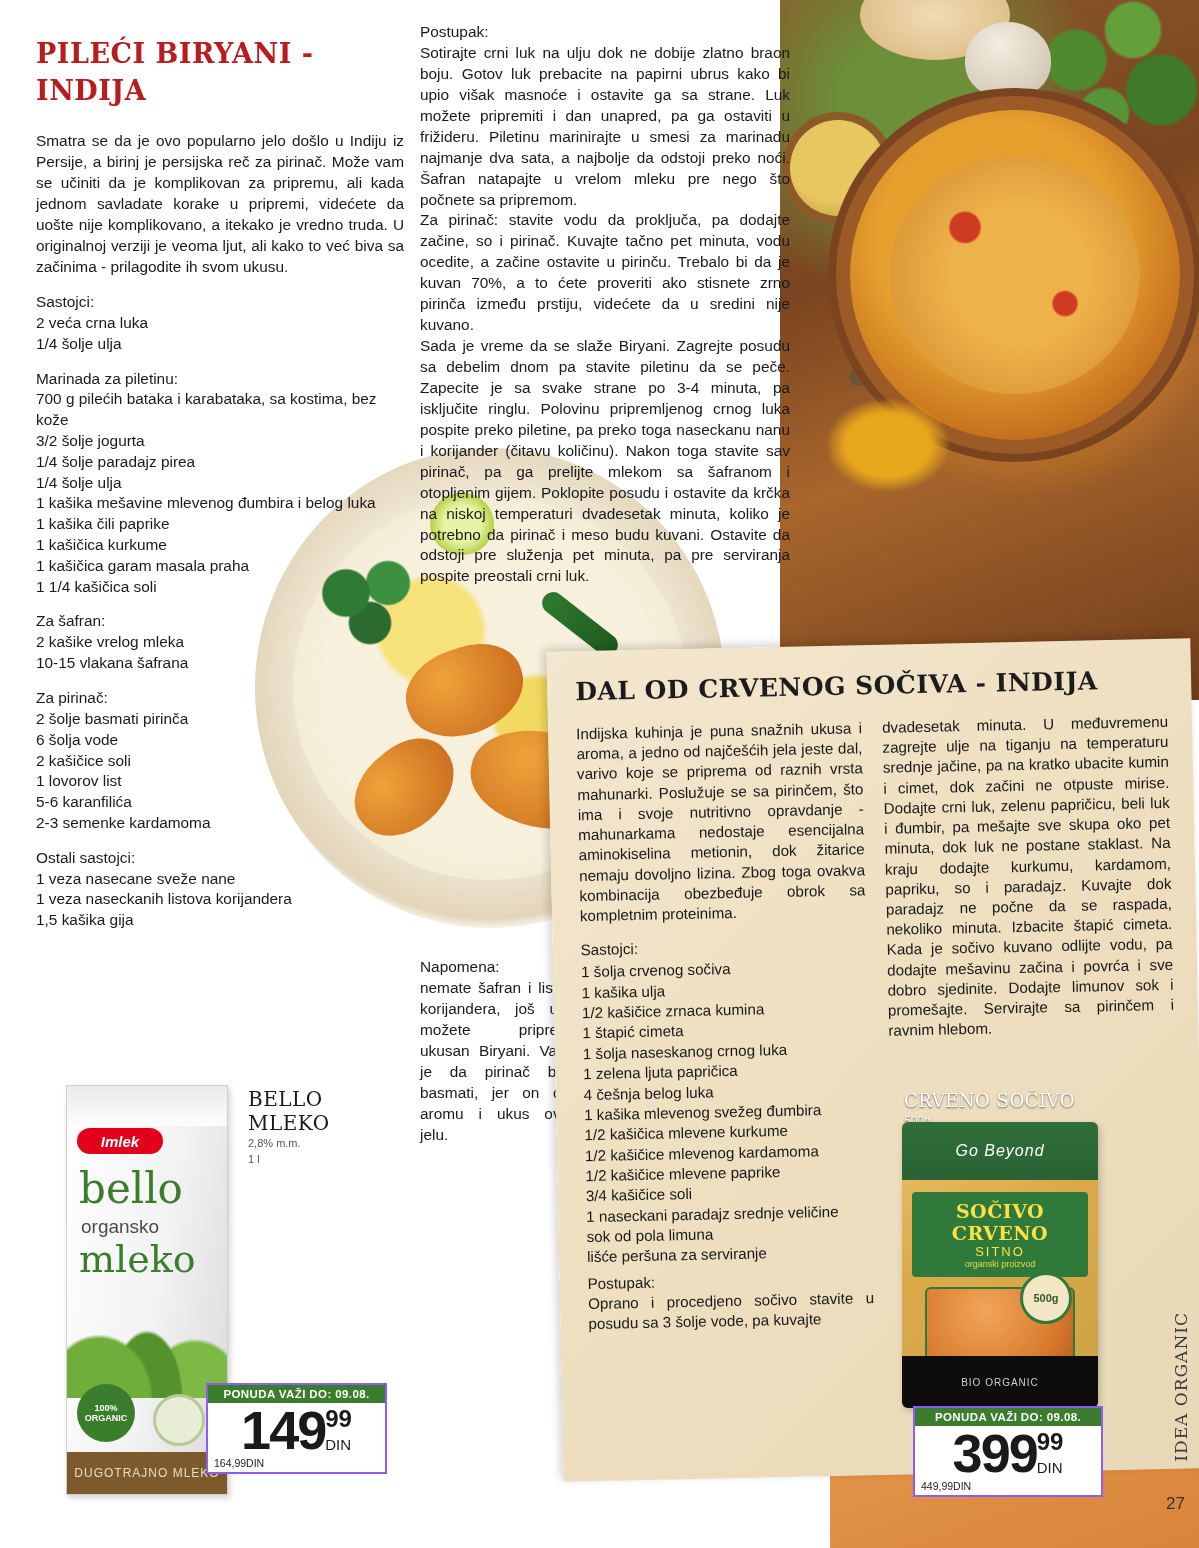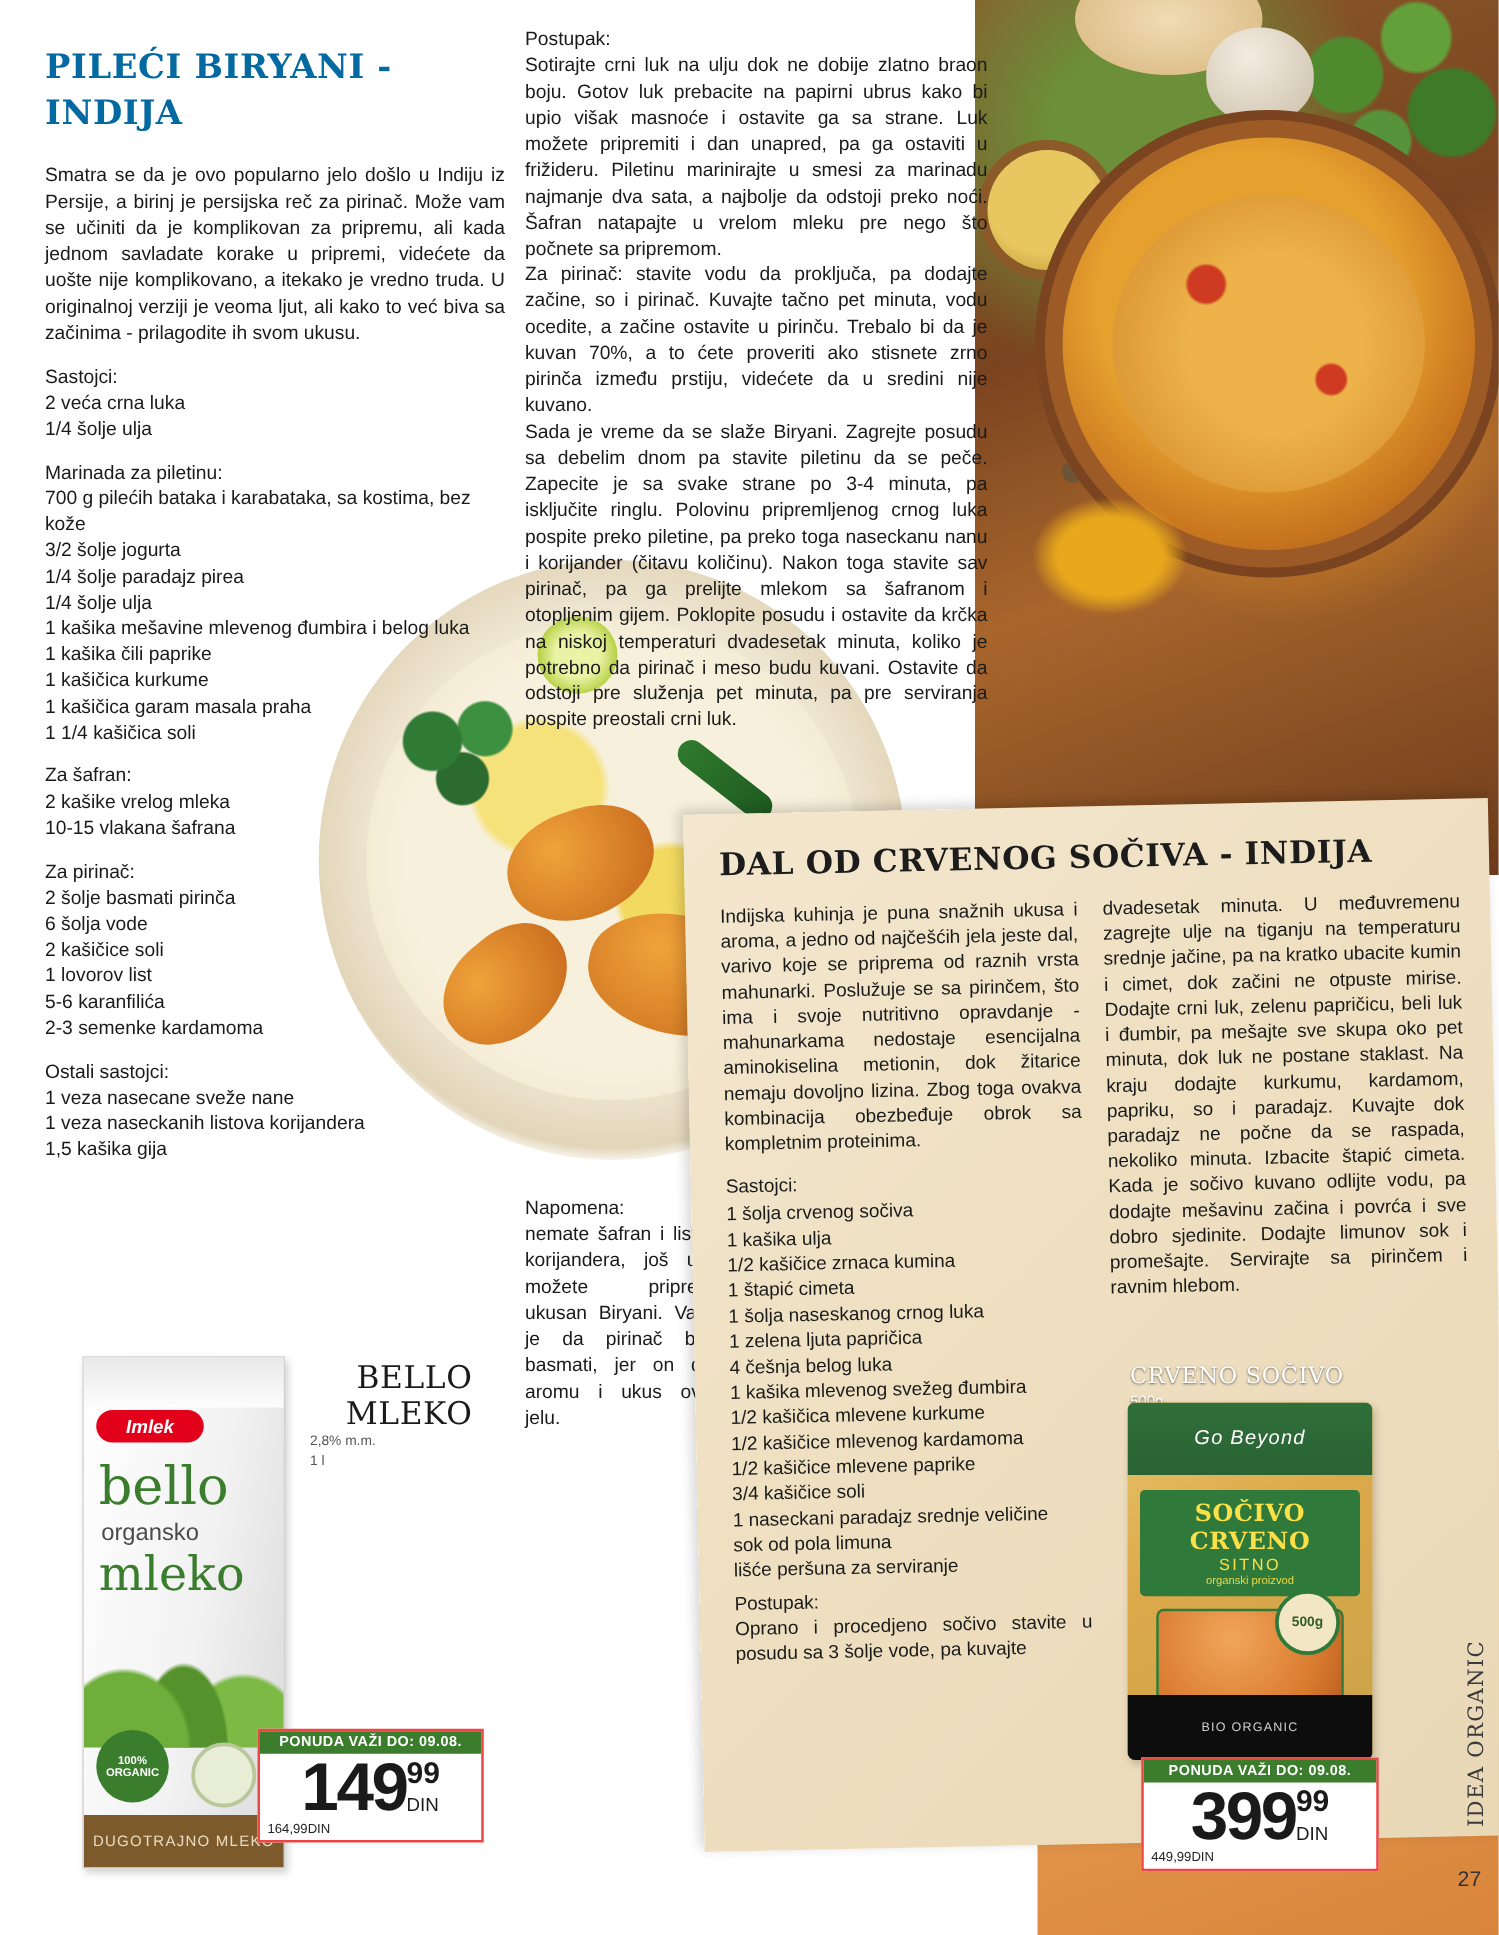--- a/index.html
+++ b/index.html
@@ -129,21 +129,21 @@
   .gap{ height:14px; }
 
   
   .col-left{
     position:absolute; left:36px; top:26px; width:368px;
     font-size:15.4px; line-height:1.36;
   }
   .title-main{
     font-family:"DejaVu Serif", serif;
     font-size:27px; font-weight:bold; letter-spacing:.5px;
-    margin:10px 0 22px 0; color:#0369a1;
+    margin:10px 0 22px 0; color:#b91c1c;
   }
   .col-left p{ margin:0; text-align:justify; }
   .col-left .list div{ line-height:1.35; }
 
   
   .col-mid{
     position:absolute; left:420px; top:22px; width:370px;
     font-size:15.4px; line-height:1.36;
   }
   .col-mid p{ margin:0; text-align:justify; }
@@ -195,27 +195,27 @@
   }
   .milk-bottom{
     position:absolute; left:0; bottom:0; width:100%; height:42px;
     background:#7d5a2c; color:#e9dcc0; font-size:12px; letter-spacing:1px;
     display:flex; align-items:center; justify-content:center;
   }
   .milk-name{
     position:absolute; left:196px; top:12px; width:130px;
   }
   .milk-name .nm{
-    font-family:"DejaVu Serif", serif; font-size:25px; color:#1a1a1a; letter-spacing:.5px;text-align:right;
+    font-family:"DejaVu Serif", serif; font-size:20px; color:#1a1a1a; letter-spacing:.5px;
   }
   .milk-name .sub{ font-size:11px; color:#555; line-height:1.25; margin-top:2px; }
 
   
   .pricetag{
-    position:absolute; background:#fff; border:2px solid #ef4444;
+    position:absolute; background:#fff; border:2px solid #8b5cf6;
   }
   .pt-strip{
     background:#3b7d2c; color:#fff; font-size:11.5px; font-weight:bold;
     letter-spacing:.4px; padding:3px 6px; text-align:center;
   }
   .pt-main{
     display:flex; align-items:flex-start; justify-content:center; padding:2px 6px 0 6px;
   }
   .pt-int{ font-family:"Liberation Sans", sans-serif; font-weight:bold; font-size:54px; line-height:.96; letter-spacing:-2px; }
   .pt-rest{ display:flex; flex-direction:column; align-items:flex-start; margin-top:2px; }

